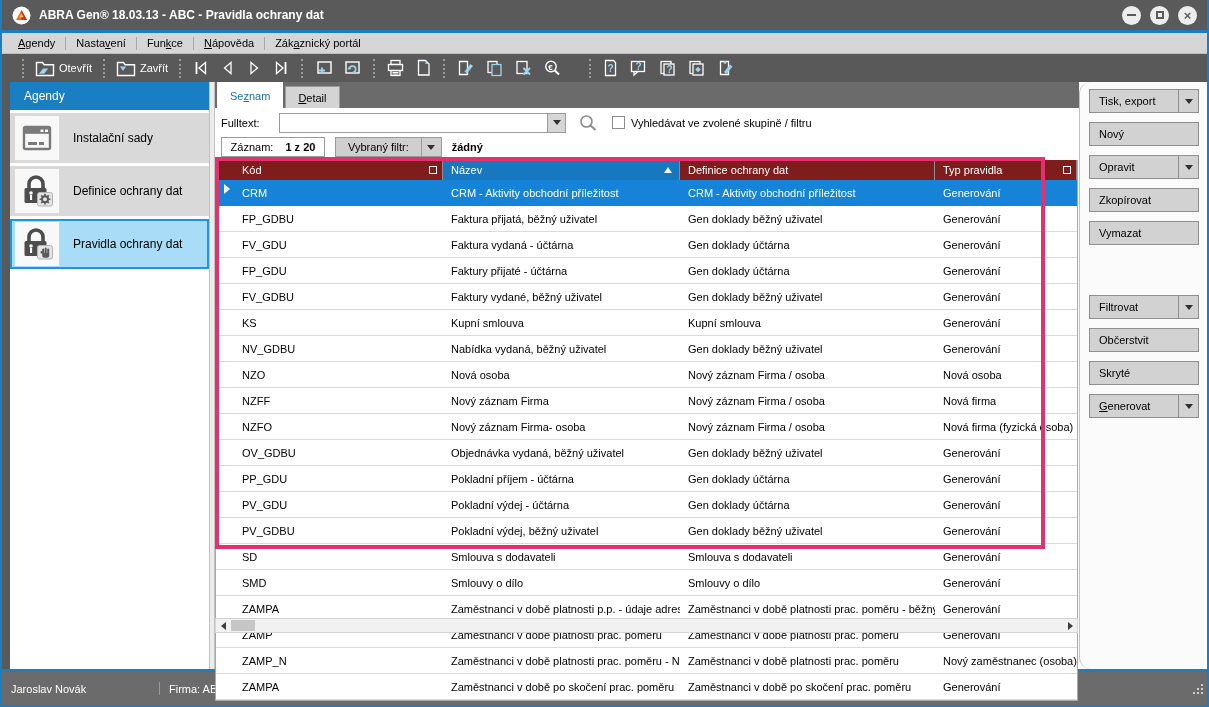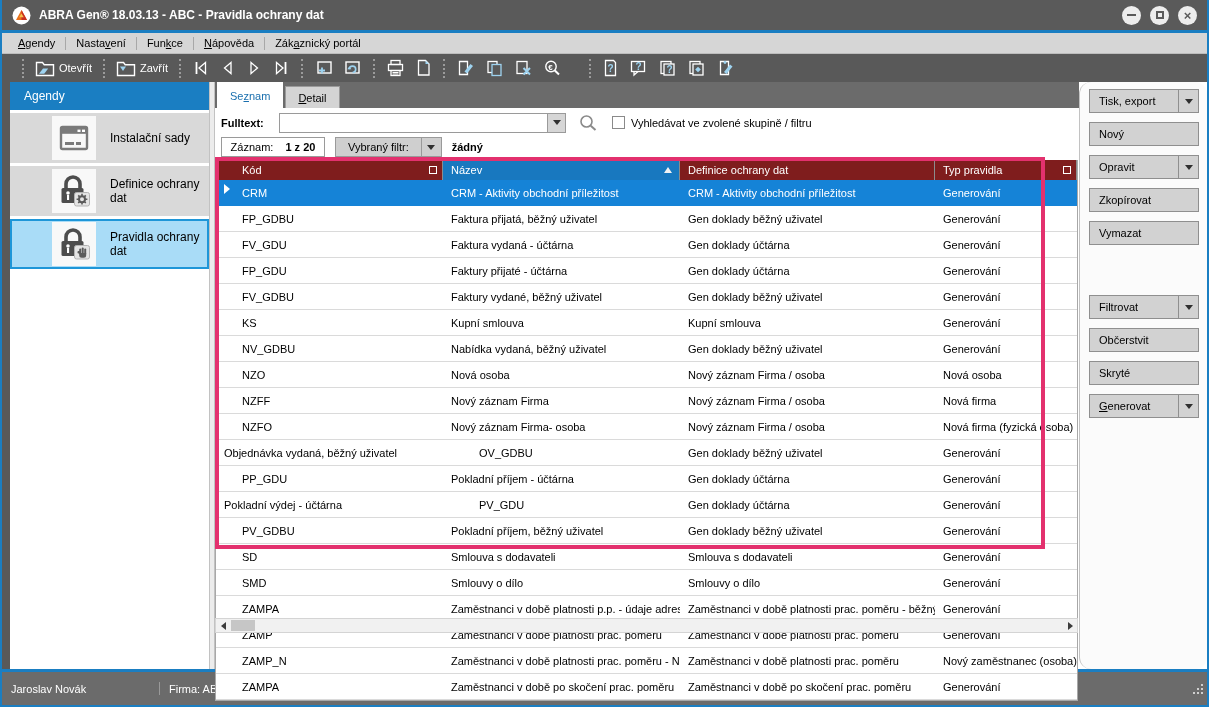--- a/index.html
+++ b/index.html
@@ -32,37 +32,37 @@
   .tbtn { display:flex; align-items:center; gap:4px; color:#fff; background:none; border:none; font:inherit; padding:2px 5px; }
   .tsep { width:1px; height:19px; border-left:2px dotted #9b9b9b; margin:0 6px; }
   .ticon { display:block; }
 
   
   .main { flex:1; display:flex; min-height:0; }
   .leftrail { width:8px; background:#595959; flex:none; }
 
   .sidebar { width:199px; background:#fff; flex:none; display:flex; flex-direction:column; }
   .sidebar-header { height:28px; background:#1a7ec2; color:#fff; font-size:12px; display:flex; align-items:center; padding-left:14px; flex:none; }
-  .sidebar-item { height:50px; margin-top:3px; background:#d9d9d9; display:flex; align-items:center; border:2px solid transparent;padding-left:37px; }
+  .sidebar-item { height:50px; margin-top:3px; background:#d9d9d9; display:flex; align-items:center; border:2px solid transparent; }
   .sidebar-item.selected { background:#a9dcf7; border-color:#1e96d8; }
   .icon-box { width:44px; height:44px; background:#f8f8f8; margin-left:3px; display:flex; align-items:center; justify-content:center; flex:none; }
   .sidebar-label { margin-left:14px; font-size:12px; }
 
   .splitter { width:6px; background:#ececec; border-left:1px solid #c2c2c2; border-right:1px solid #c2c2c2; flex:none; }
 
   .center { flex:1; min-width:0; display:flex; flex-direction:column; background:#fff; }
 
   
   .tabbar { height:26px; background:#6b6b6b; display:flex; align-items:flex-end; padding-left:2px; gap:2px; flex:none; }
   .tab { height:22px; padding:0 12px; background:#d4d4d4; border:1px solid #9a9a9a; border-bottom:none; display:flex; align-items:center;text-align:center; }
   .tab.active { height:26px; background:#fff; color:#1a6fae; border-color:#fff; }
 
   
   .row-fulltext { height:26px; display:flex; align-items:center; padding:3px 6px 0 6px; gap:6px; flex:none; }
-  .ft-label { width:52px;font-weight:bold; }
+  .ft-label { width:52px; }
   .combo { display:flex; height:20px; border:1px solid #9a9a9a; background:#fff; align-items:stretch; }
   .combo input { border:none; outline:none; flex:1; font:inherit; padding:0 4px; min-width:0; }
   .combo-value { flex:1; display:flex; align-items:center; padding-left:5px; }
   .combo-btn { width:18px; background:#d6d6d6; border-left:1px solid #9a9a9a; display:flex; align-items:center; justify-content:center; }
   .combo-btn.dark { background:#4f4f4f; }
   .drop-tri { width:0; height:0; border-left:4px solid transparent; border-right:4px solid transparent; border-top:5px solid #303030; }
   .combo-btn.dark .drop-tri { border-top-color:#fff; }
   .ft-combo { width:287px; }
   .checkbox { width:13px; height:13px; border:1px solid #8a8a8a; background:#fff; margin-left:8px; }
 
@@ -510,51 +510,51 @@
               <div class="grow">
                 <div class="gcell c-code">
                   <span>NZFO</span>
                 </div>
                 <div class="gcell c-name">Nový záznam Firma- osoba</div>
                 <div class="gcell c-def">Nový záznam Firma / osoba</div>
                 <div class="gcell c-type">Nová firma (fyzická osoba)</div>
               </div>
 
               <div class="grow">
+                <div class="gcell c-code">
+                  <span>OV_GDBU</span>
+                </div>
                 <div class="gcell c-name">Objednávka vydaná, běžný uživatel</div>
-                <div class="gcell c-code">
-                  <span>OV_GDBU</span>
-                </div>
                 <div class="gcell c-def">Gen doklady běžný uživatel</div>
                 <div class="gcell c-type">Generování</div>
               </div>
 
               <div class="grow">
                 <div class="gcell c-code">
                   <span>PP_GDU</span>
                 </div>
                 <div class="gcell c-name">Pokladní příjem - účtárna</div>
                 <div class="gcell c-def">Gen doklady účtárna</div>
                 <div class="gcell c-type">Generování</div>
               </div>
 
               <div class="grow">
+                <div class="gcell c-code">
+                  <span>PV_GDU</span>
+                </div>
                 <div class="gcell c-name">Pokladní výdej - účtárna</div>
-                <div class="gcell c-code">
-                  <span>PV_GDU</span>
-                </div>
                 <div class="gcell c-def">Gen doklady účtárna</div>
                 <div class="gcell c-type">Generování</div>
               </div>
 
               <div class="grow">
                 <div class="gcell c-code">
                   <span>PV_GDBU</span>
                 </div>
-                <div class="gcell c-name">Pokladní příjem, běžný uživatel</div>
+                <div class="gcell c-name">Pokladní výdej, běžný uživatel</div>
                 <div class="gcell c-def">Gen doklady běžný uživatel</div>
                 <div class="gcell c-type">Generování</div>
               </div>
 
               <div class="grow">
                 <div class="gcell c-code">
                   <span>SD</span>
                 </div>
                 <div class="gcell c-name">Smlouva s dodavateli</div>
                 <div class="gcell c-def">Smlouva s dodavateli</div>

